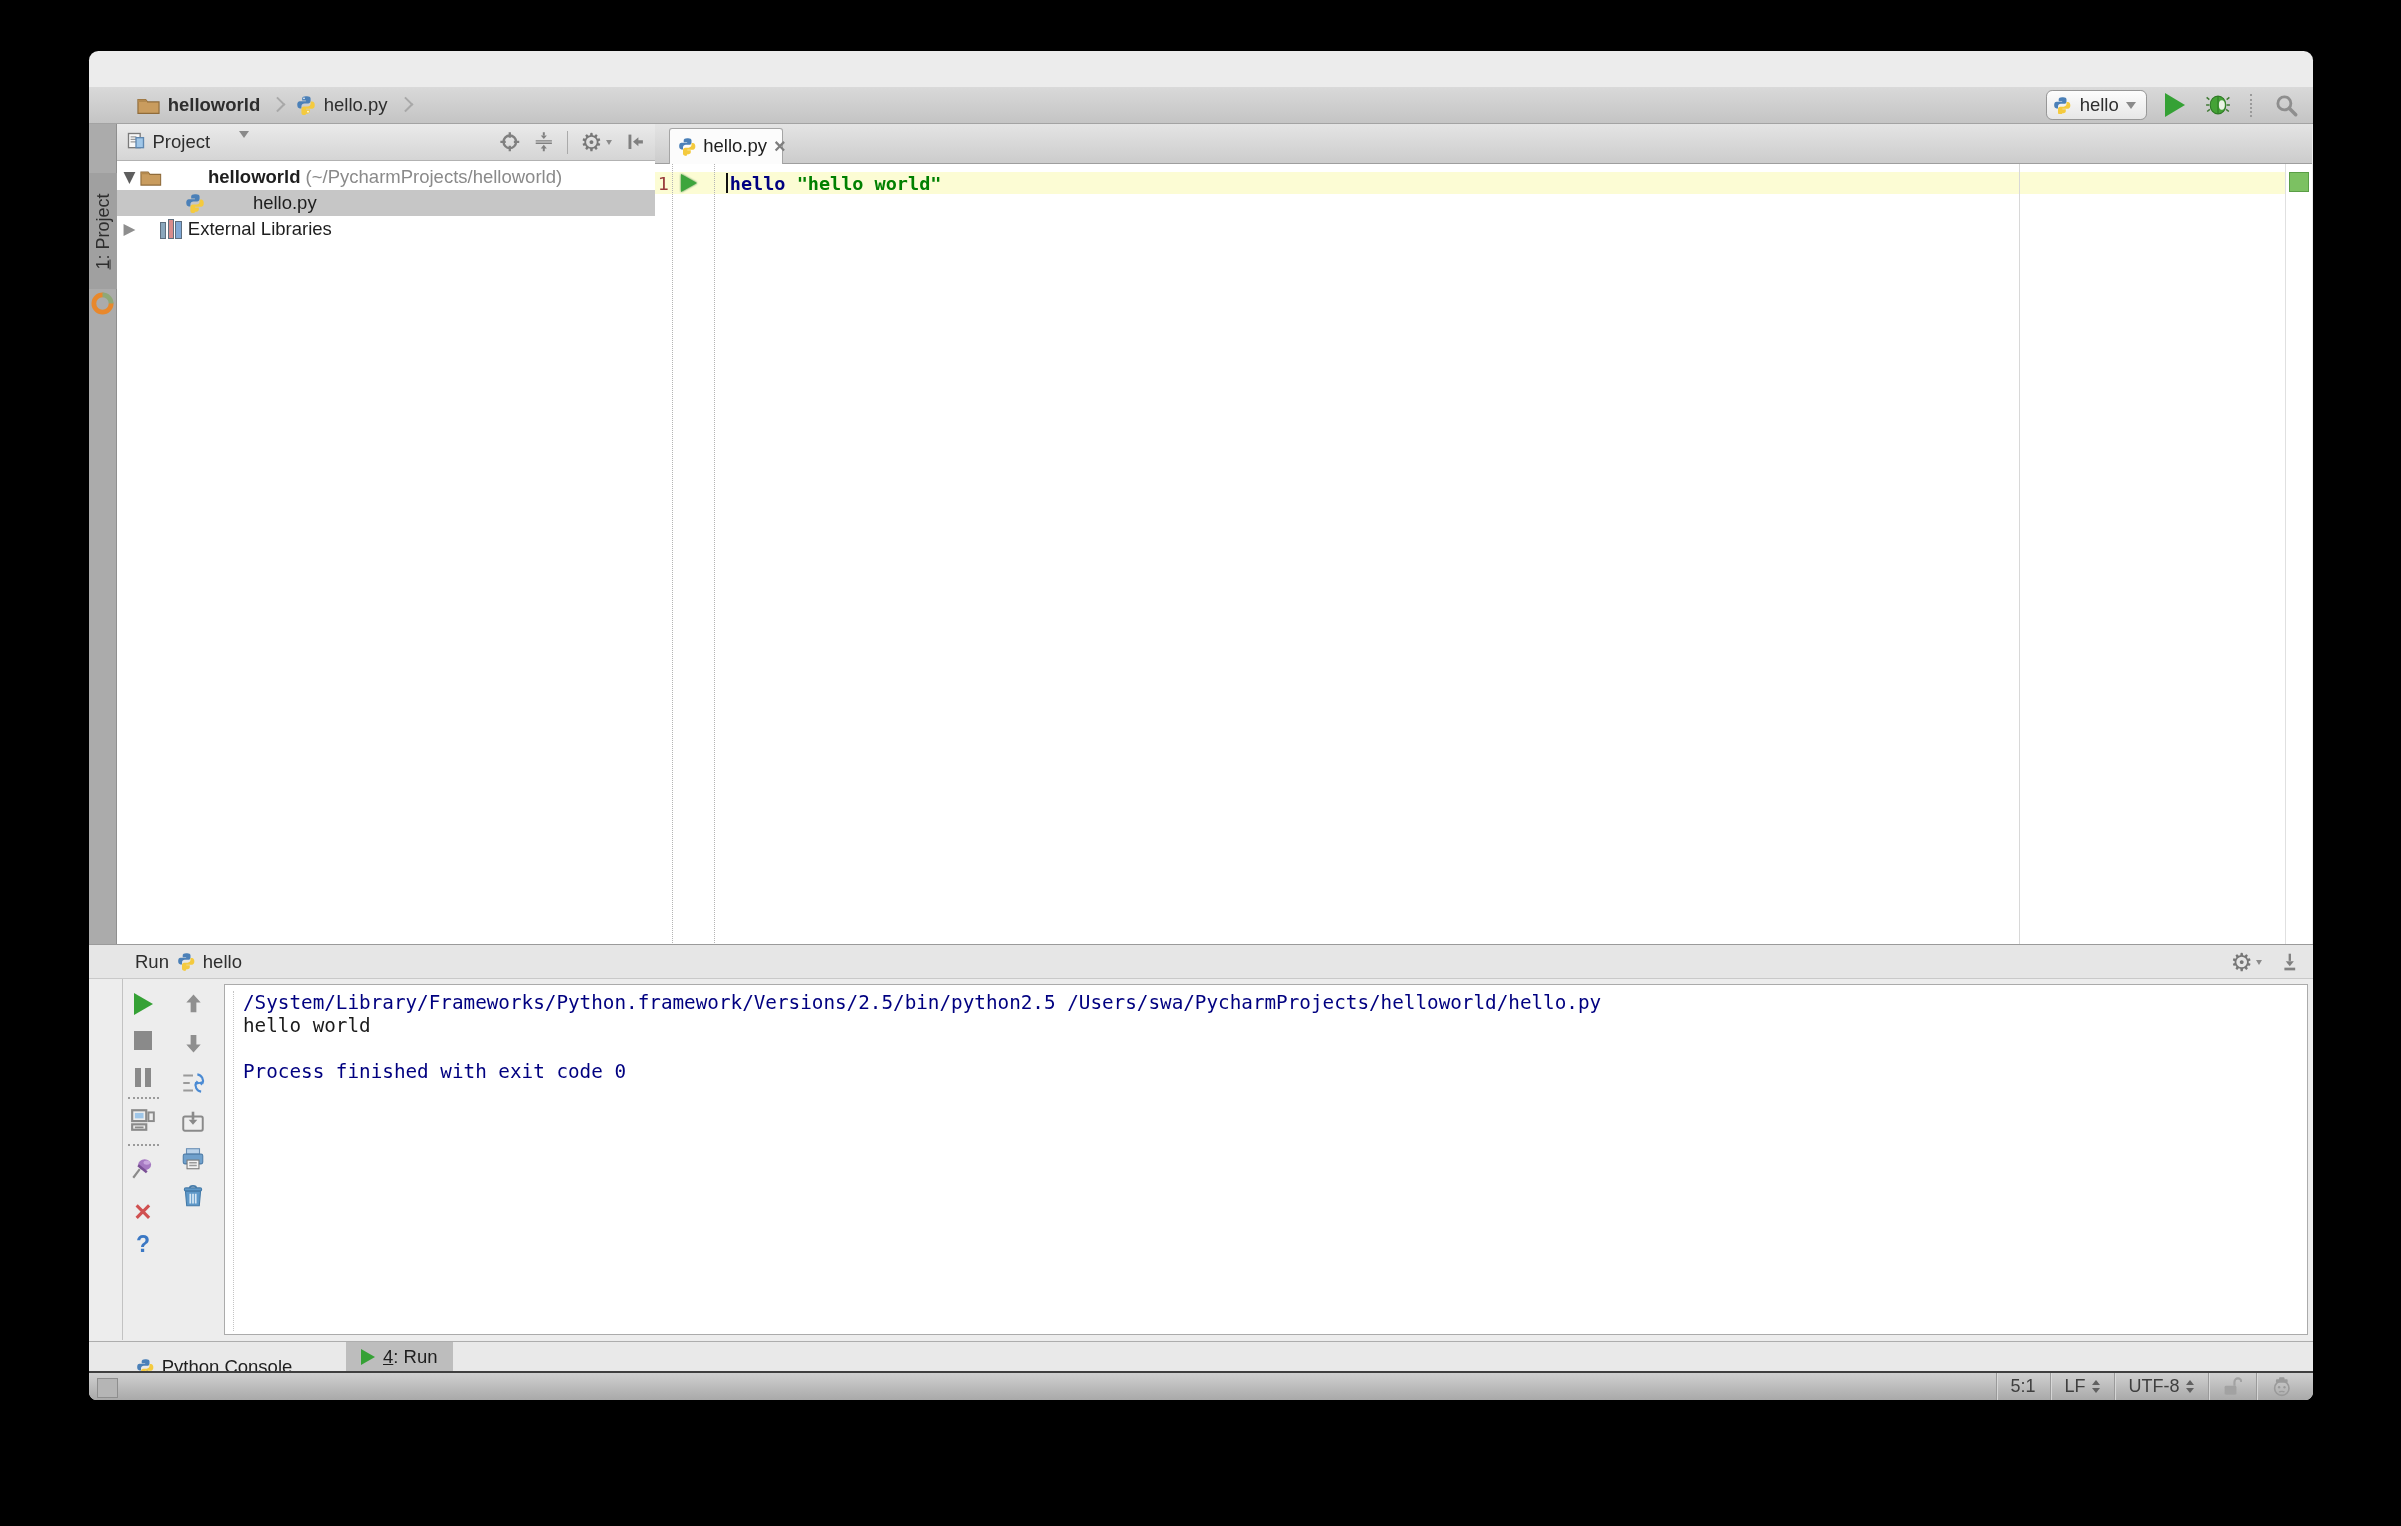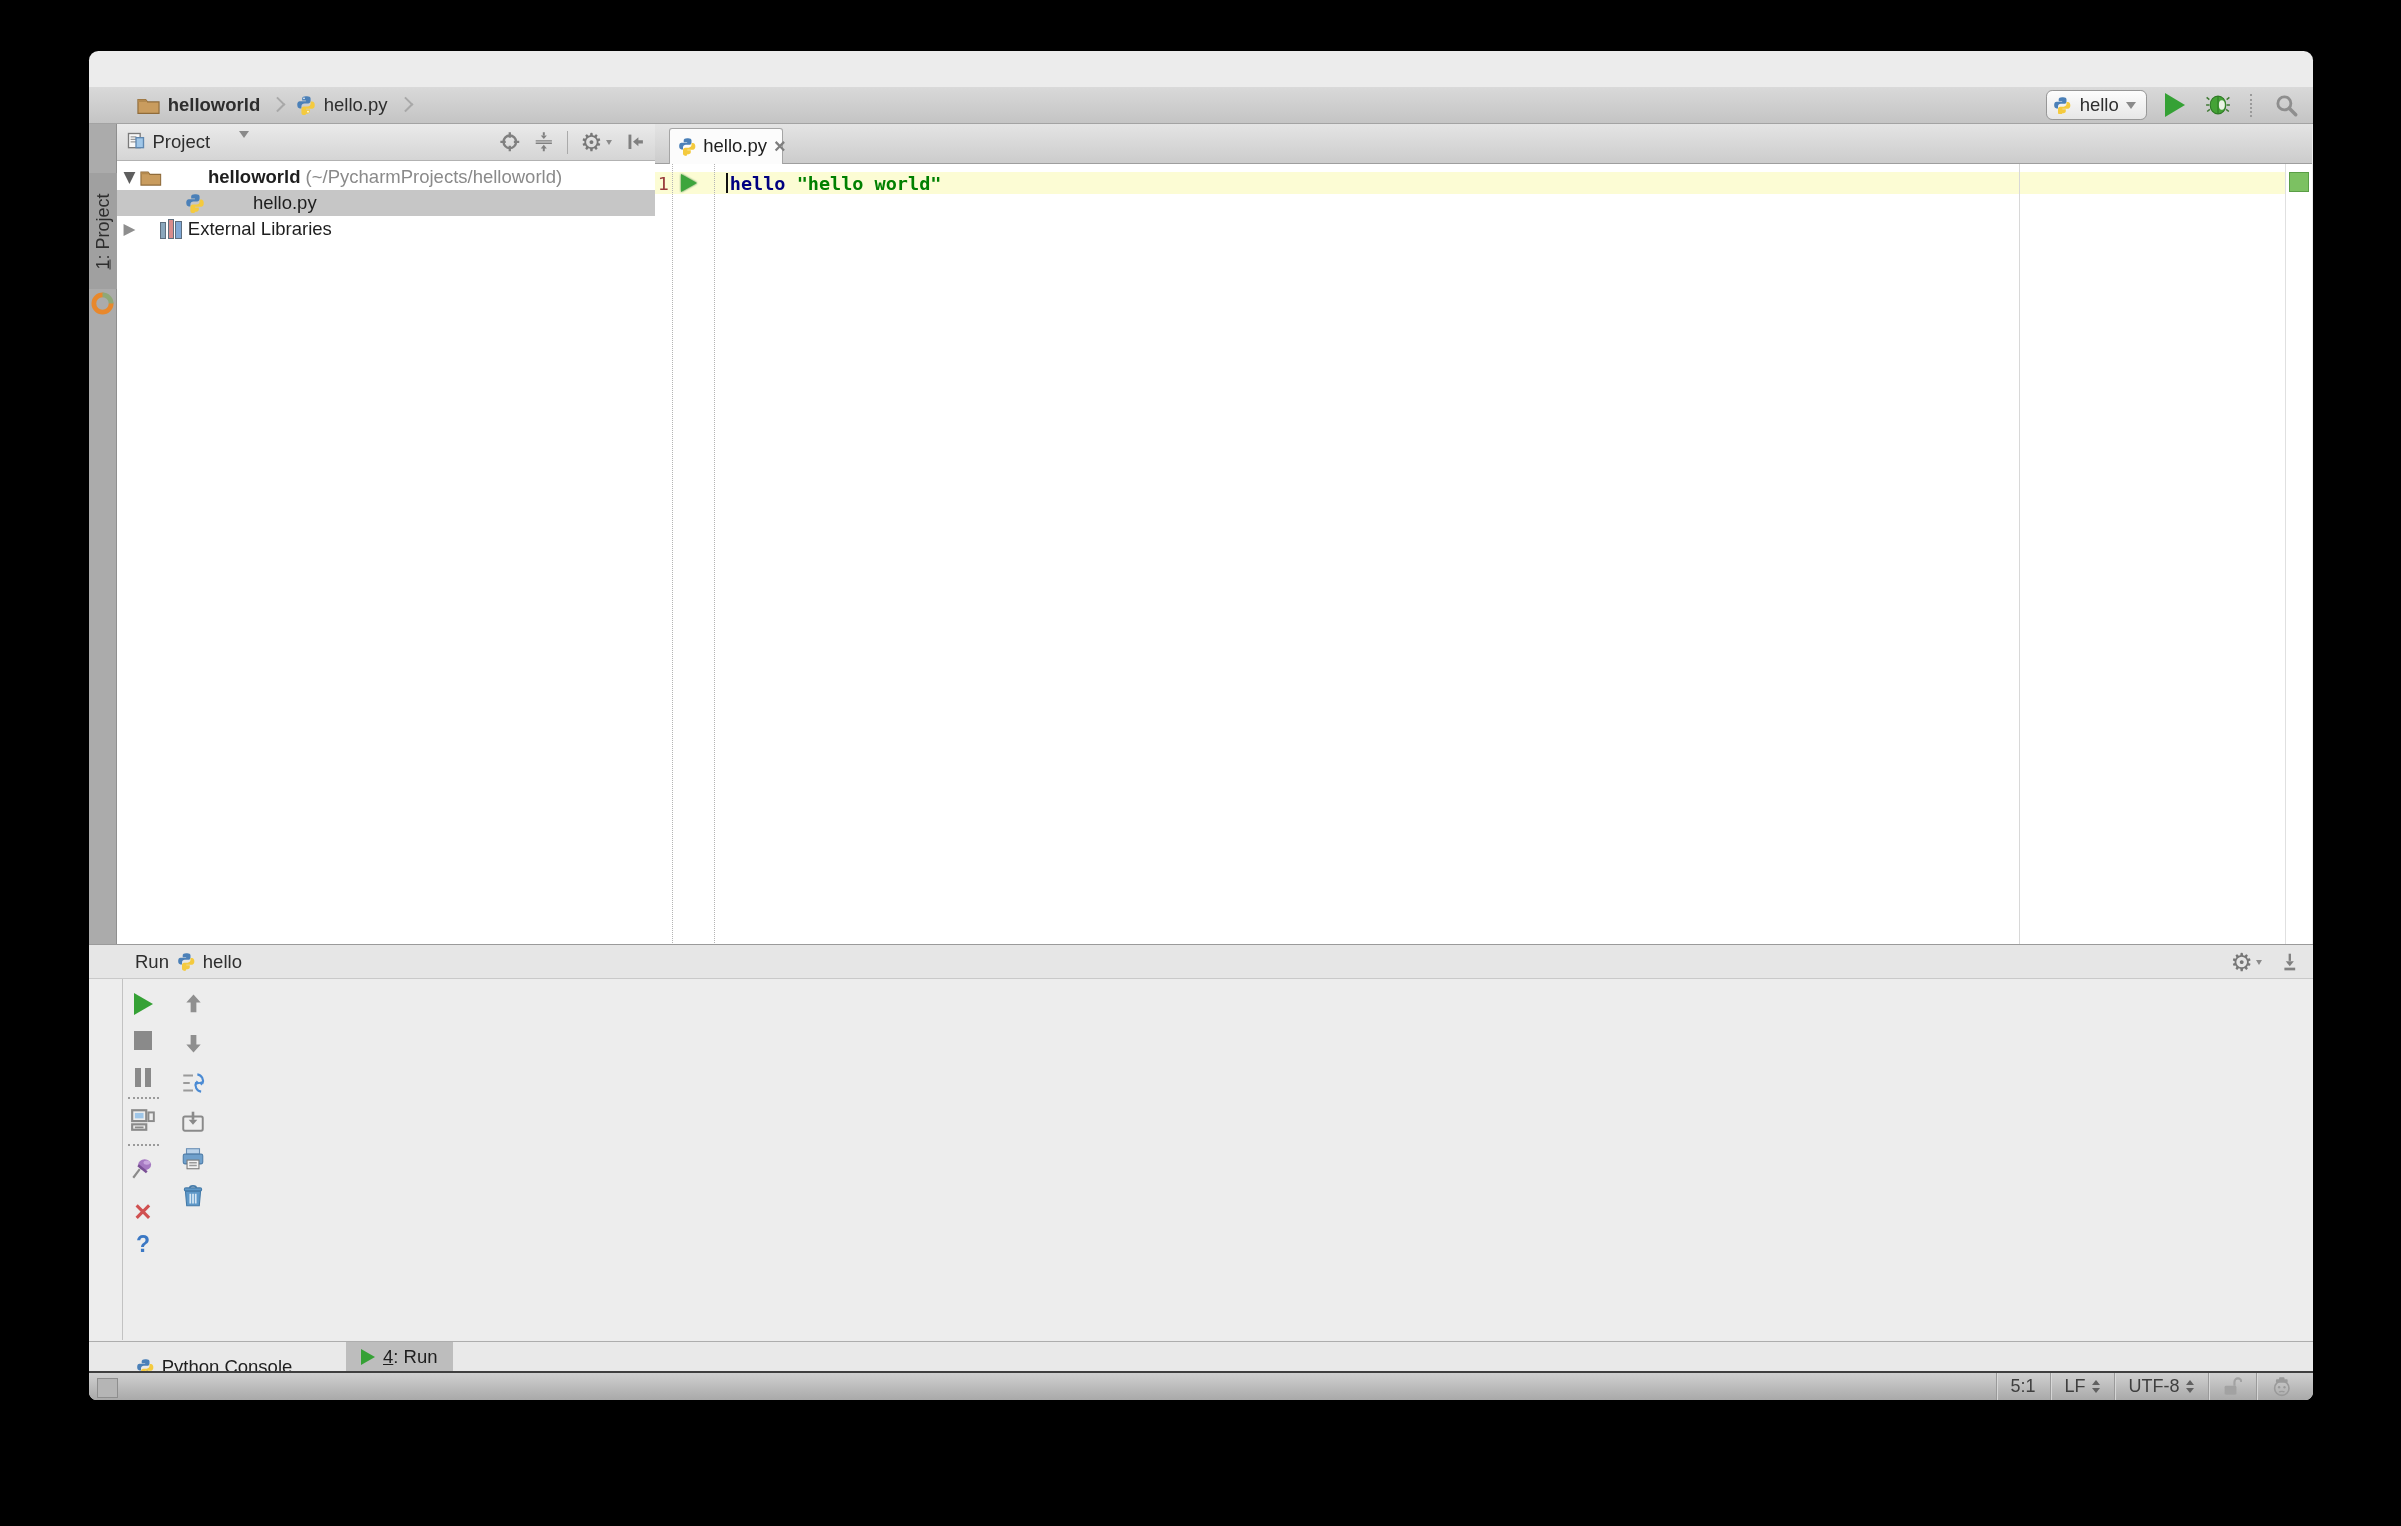--- a/index.html
+++ b/index.html
@@ -417,20 +417,28 @@
       </div>
       <div class="rt-icon" style="left:87px;top:235px">
         <svg width="26" height="26" viewBox="0 0 24 24">
             <path d="M5 7.5h14l-1.2 13.5H6.2z" fill="#5E98C8" stroke="#447AA8"></path>
             <rect x="4" y="4.5" width="16" height="2.8" rx="1.4" fill="#5E98C8" stroke="#447AA8"></rect>
             <path d="M9 4.5c0-2.6 6-2.6 6 0" fill="none" stroke="#447AA8" stroke-width="1.6"></path>
             <path d="M9.5 10v9M12 10v9M14.5 10v9" stroke="#D6E7F4" stroke-width="1.6"></path>
           </svg>
       </div>
 
+      <div class="console">
+        <div class="console-inner">
+          <div class="cline sys">/System/Library/Frameworks/Python.framework/Versions/2.5/bin/python2.5 /Users/swa/PycharmProjects/helloworld/hello.py</div>
+          <div class="cline">hello world</div>
+          <div class="cline"></div>
+          <div class="cline sys">Process finished with exit code 0</div>
+        </div>
+      </div>
     </div>
 
     <div class="bottom-bar">
       <div class="btab first">
         <span>
           <svg width="18.5" height="18.5" viewBox="0 0 24 24">
               <path d="M11.8 1.5c-2.6 0-4.4 1-4.4 2.8v2.4h4.5v.9H4.6c-1.9 0-3.1 1.6-3.1 4.2 0 2.7 1.2 4.3 3.1 4.3h1.9v-2.6c0-1.9 1.6-3.3 3.6-3.3h4.5c1.6 0 2.9-1.3 2.9-2.9V4.3c0-1.8-1.8-2.8-4.3-2.8z" fill="#4B80B8"></path>
               <path d="M12.2 22.5c2.6 0 4.4-1 4.4-2.8v-2.4h-4.5v-.9h7.3c1.9 0 3.1-1.6 3.1-4.2 0-2.7-1.2-4.3-3.1-4.3h-1.9v2.6c0 1.9-1.6 3.3-3.6 3.3H9.4c-1.6 0-2.9 1.3-2.9 2.9v5c0 1.8 1.8 2.8 4.3 2.8z" fill="#F4CA3E"></path>
               <path d="m14 16 5 3.5-5 3.5z" fill="#6E6E6E"></path>
             </svg>

